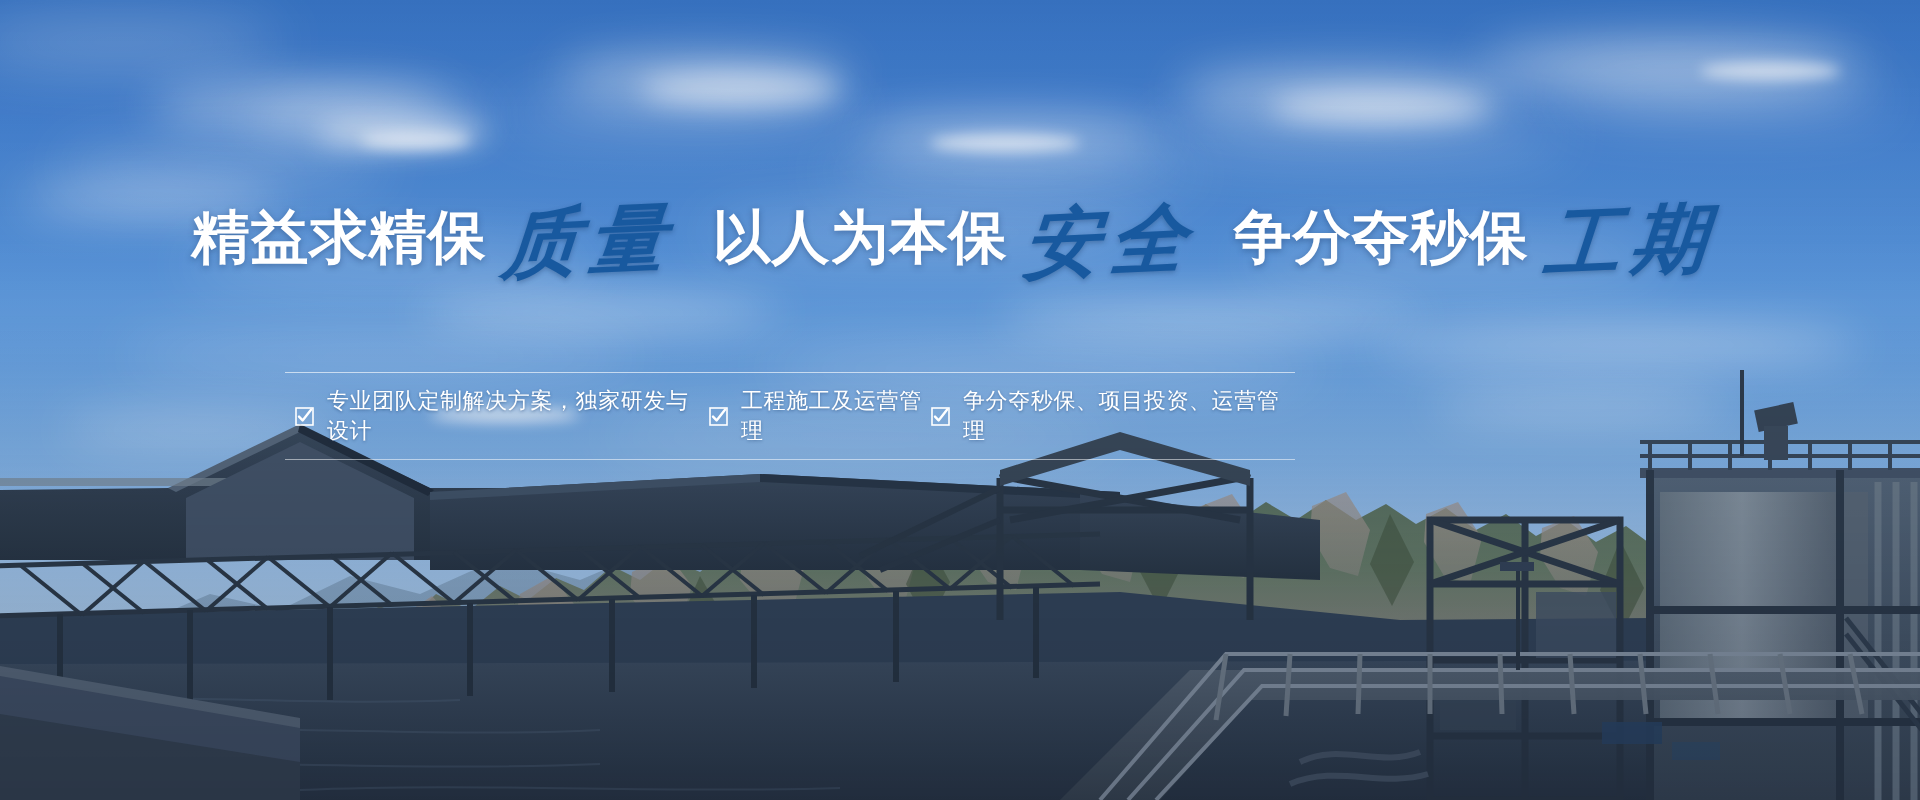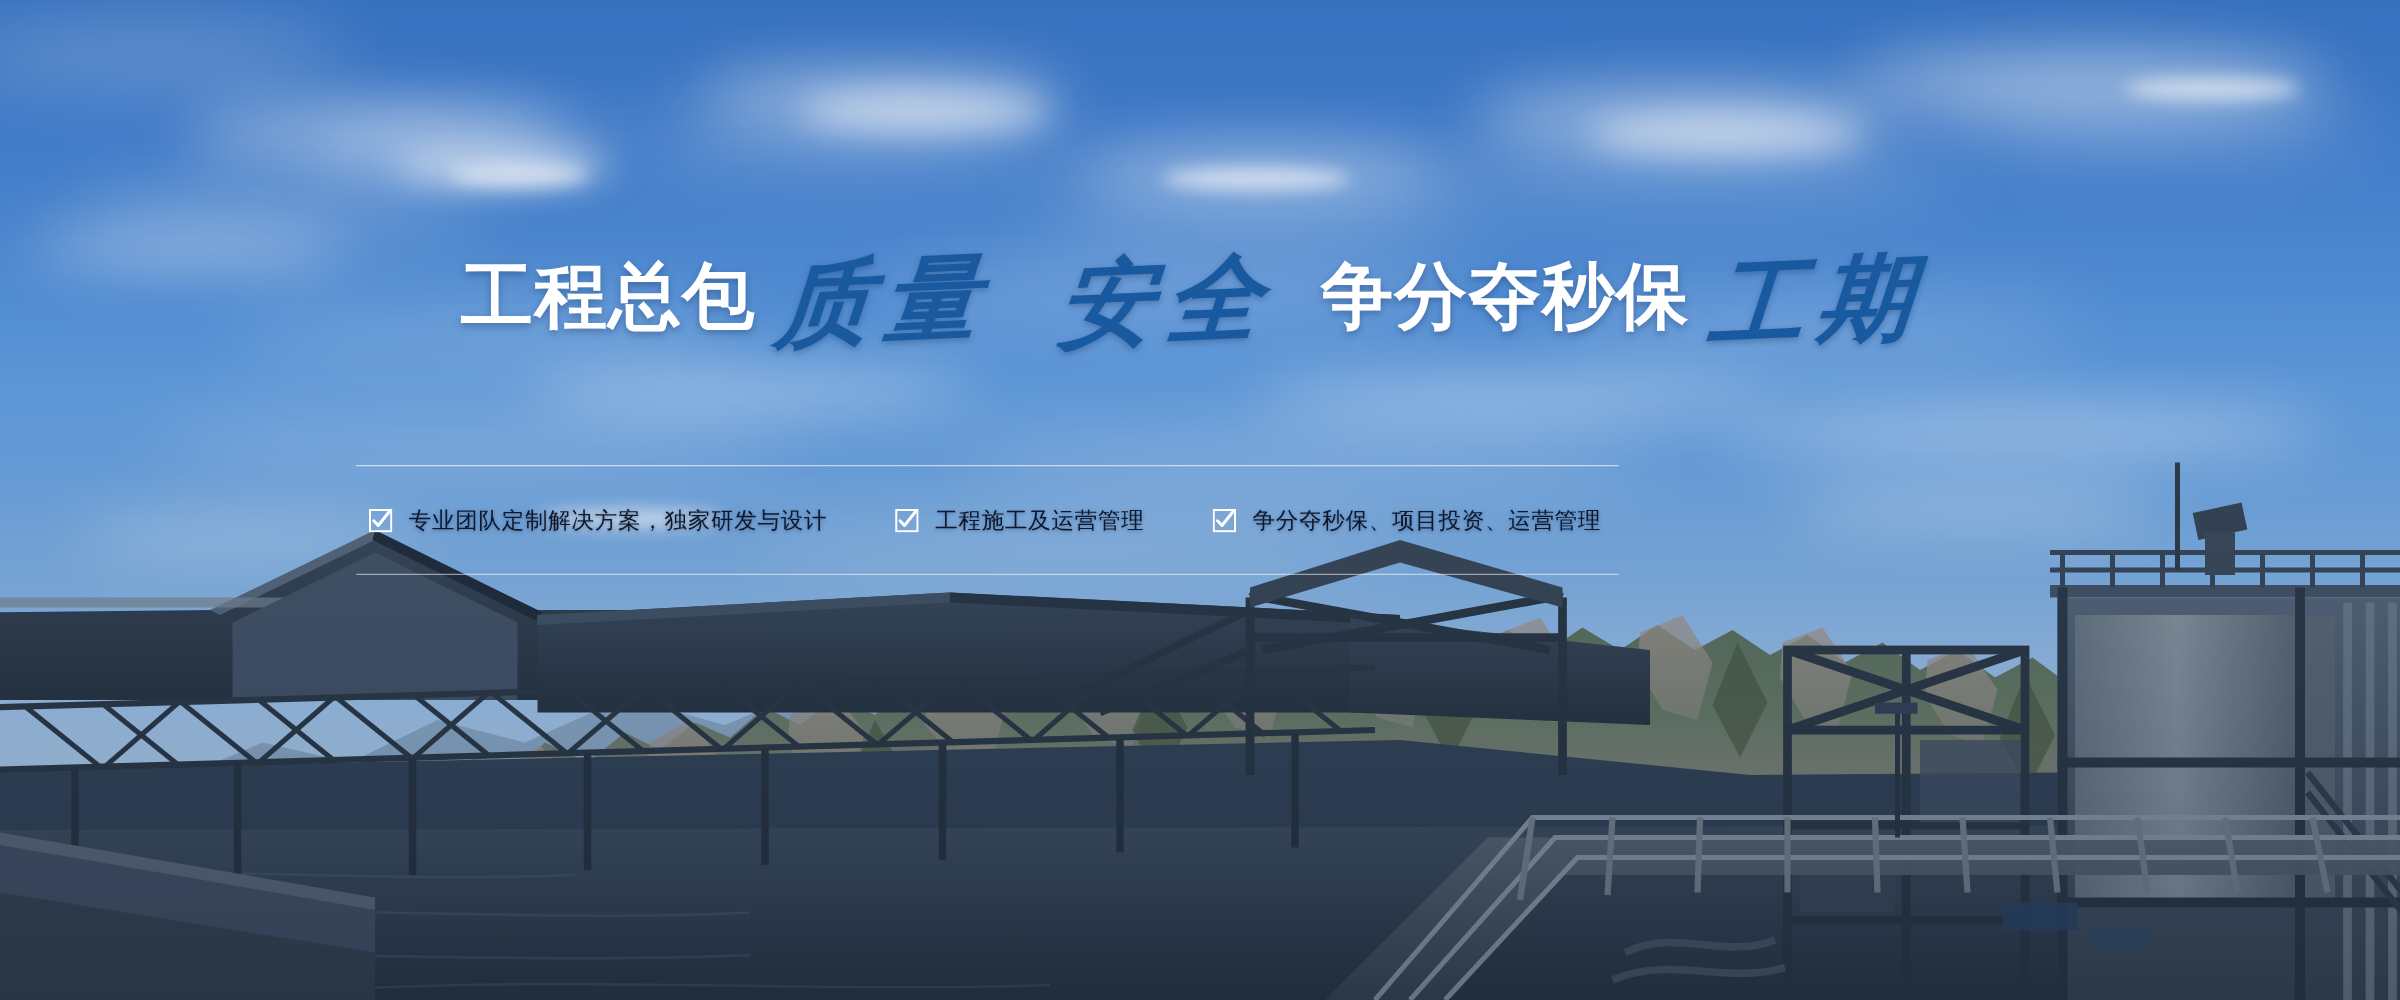--- a/index.html
+++ b/index.html
@@ -80,21 +80,21 @@
   .rule{ height:1px; width:100%; background:rgba(255,255,255,.62); }
   .rule.bottom{ background:rgba(255,255,255,.52); }
   .feat-row{
     display:flex; align-items:center; justify-content:space-between;
     height:86px; padding:0 14px 0 10px;
   }
   .feat{ display:flex; align-items:center; gap:13px; }
   .chk{ width:19px; height:19px; flex:0 0 19px; position:relative; }
   .chk svg{ display:block; }
   .feat-label{
-    font-size:18px; color:#0f172a; letter-spacing:.6px;
+    font-size:22px; color:#ffffff; letter-spacing:.6px;
     text-shadow:0 1px 3px rgba(20,50,95,.45);
     font-family:"DejaVu Sans","Liberation Sans",sans-serif;
   }
 </style>
 </head>
 <body>
 
 <div class="banner">
 
   <div class="sky"></div>
@@ -416,26 +416,29 @@
 
       <rect x="1602" y="352" width="60" height="22" fill="#2e4a6b" opacity=".85"></rect>
       <rect x="1672" y="372" width="48" height="18" fill="#33516f" opacity=".7"></rect>
     </svg>
   </div>
 
   <div class="tint"></div>
 
   <div class="headline">
     <span class="hl-seg">
-      <span class="hl-white">工程总包</span>
+      <span class="hl-white">精益求精保</span>
     </span>
     <span class="hl-seg">
       <span class="hl-brush">质量</span>
     </span>
     <span class="hl-gap"></span>
+    <span class="hl-seg">
+      <span class="hl-white">以人为本保</span>
+    </span>
     <span class="hl-seg">
       <span class="hl-brush">安全</span>
     </span>
     <span class="hl-gap"></span>
     <span class="hl-seg">
       <span class="hl-white">争分夺秒保</span>
     </span>
     <span class="hl-seg">
       <span class="hl-brush">工期</span>
     </span>

